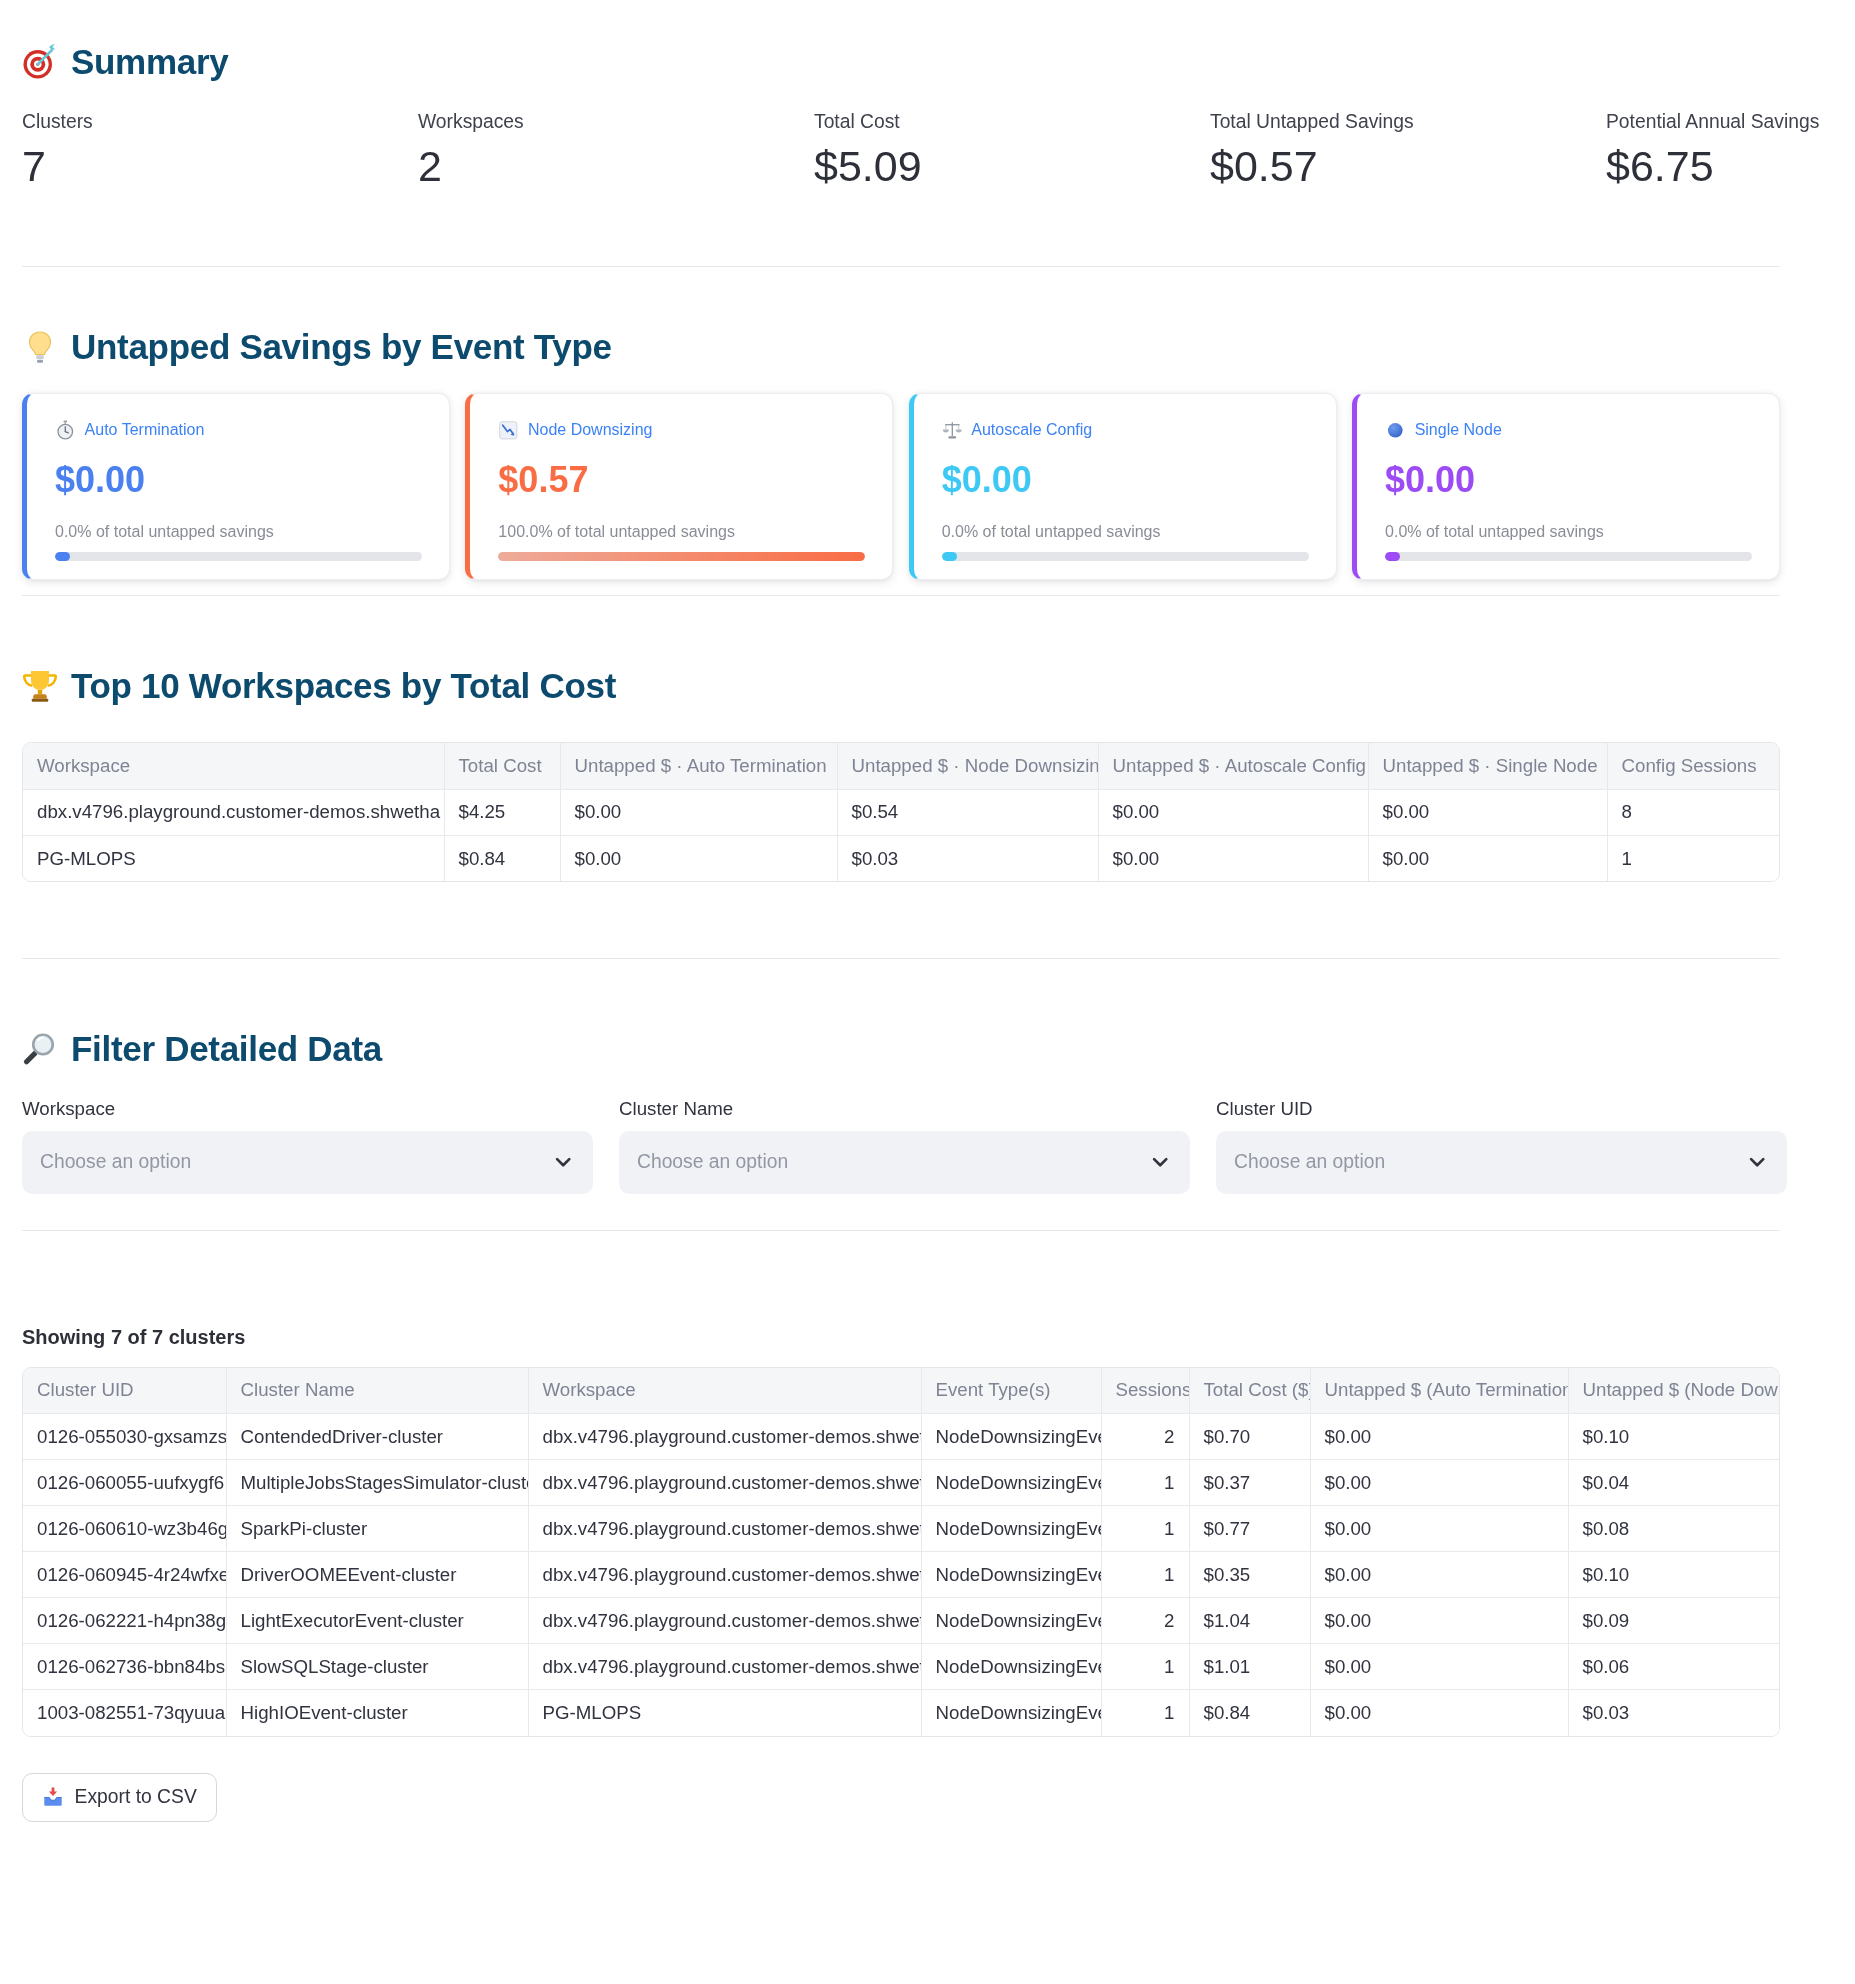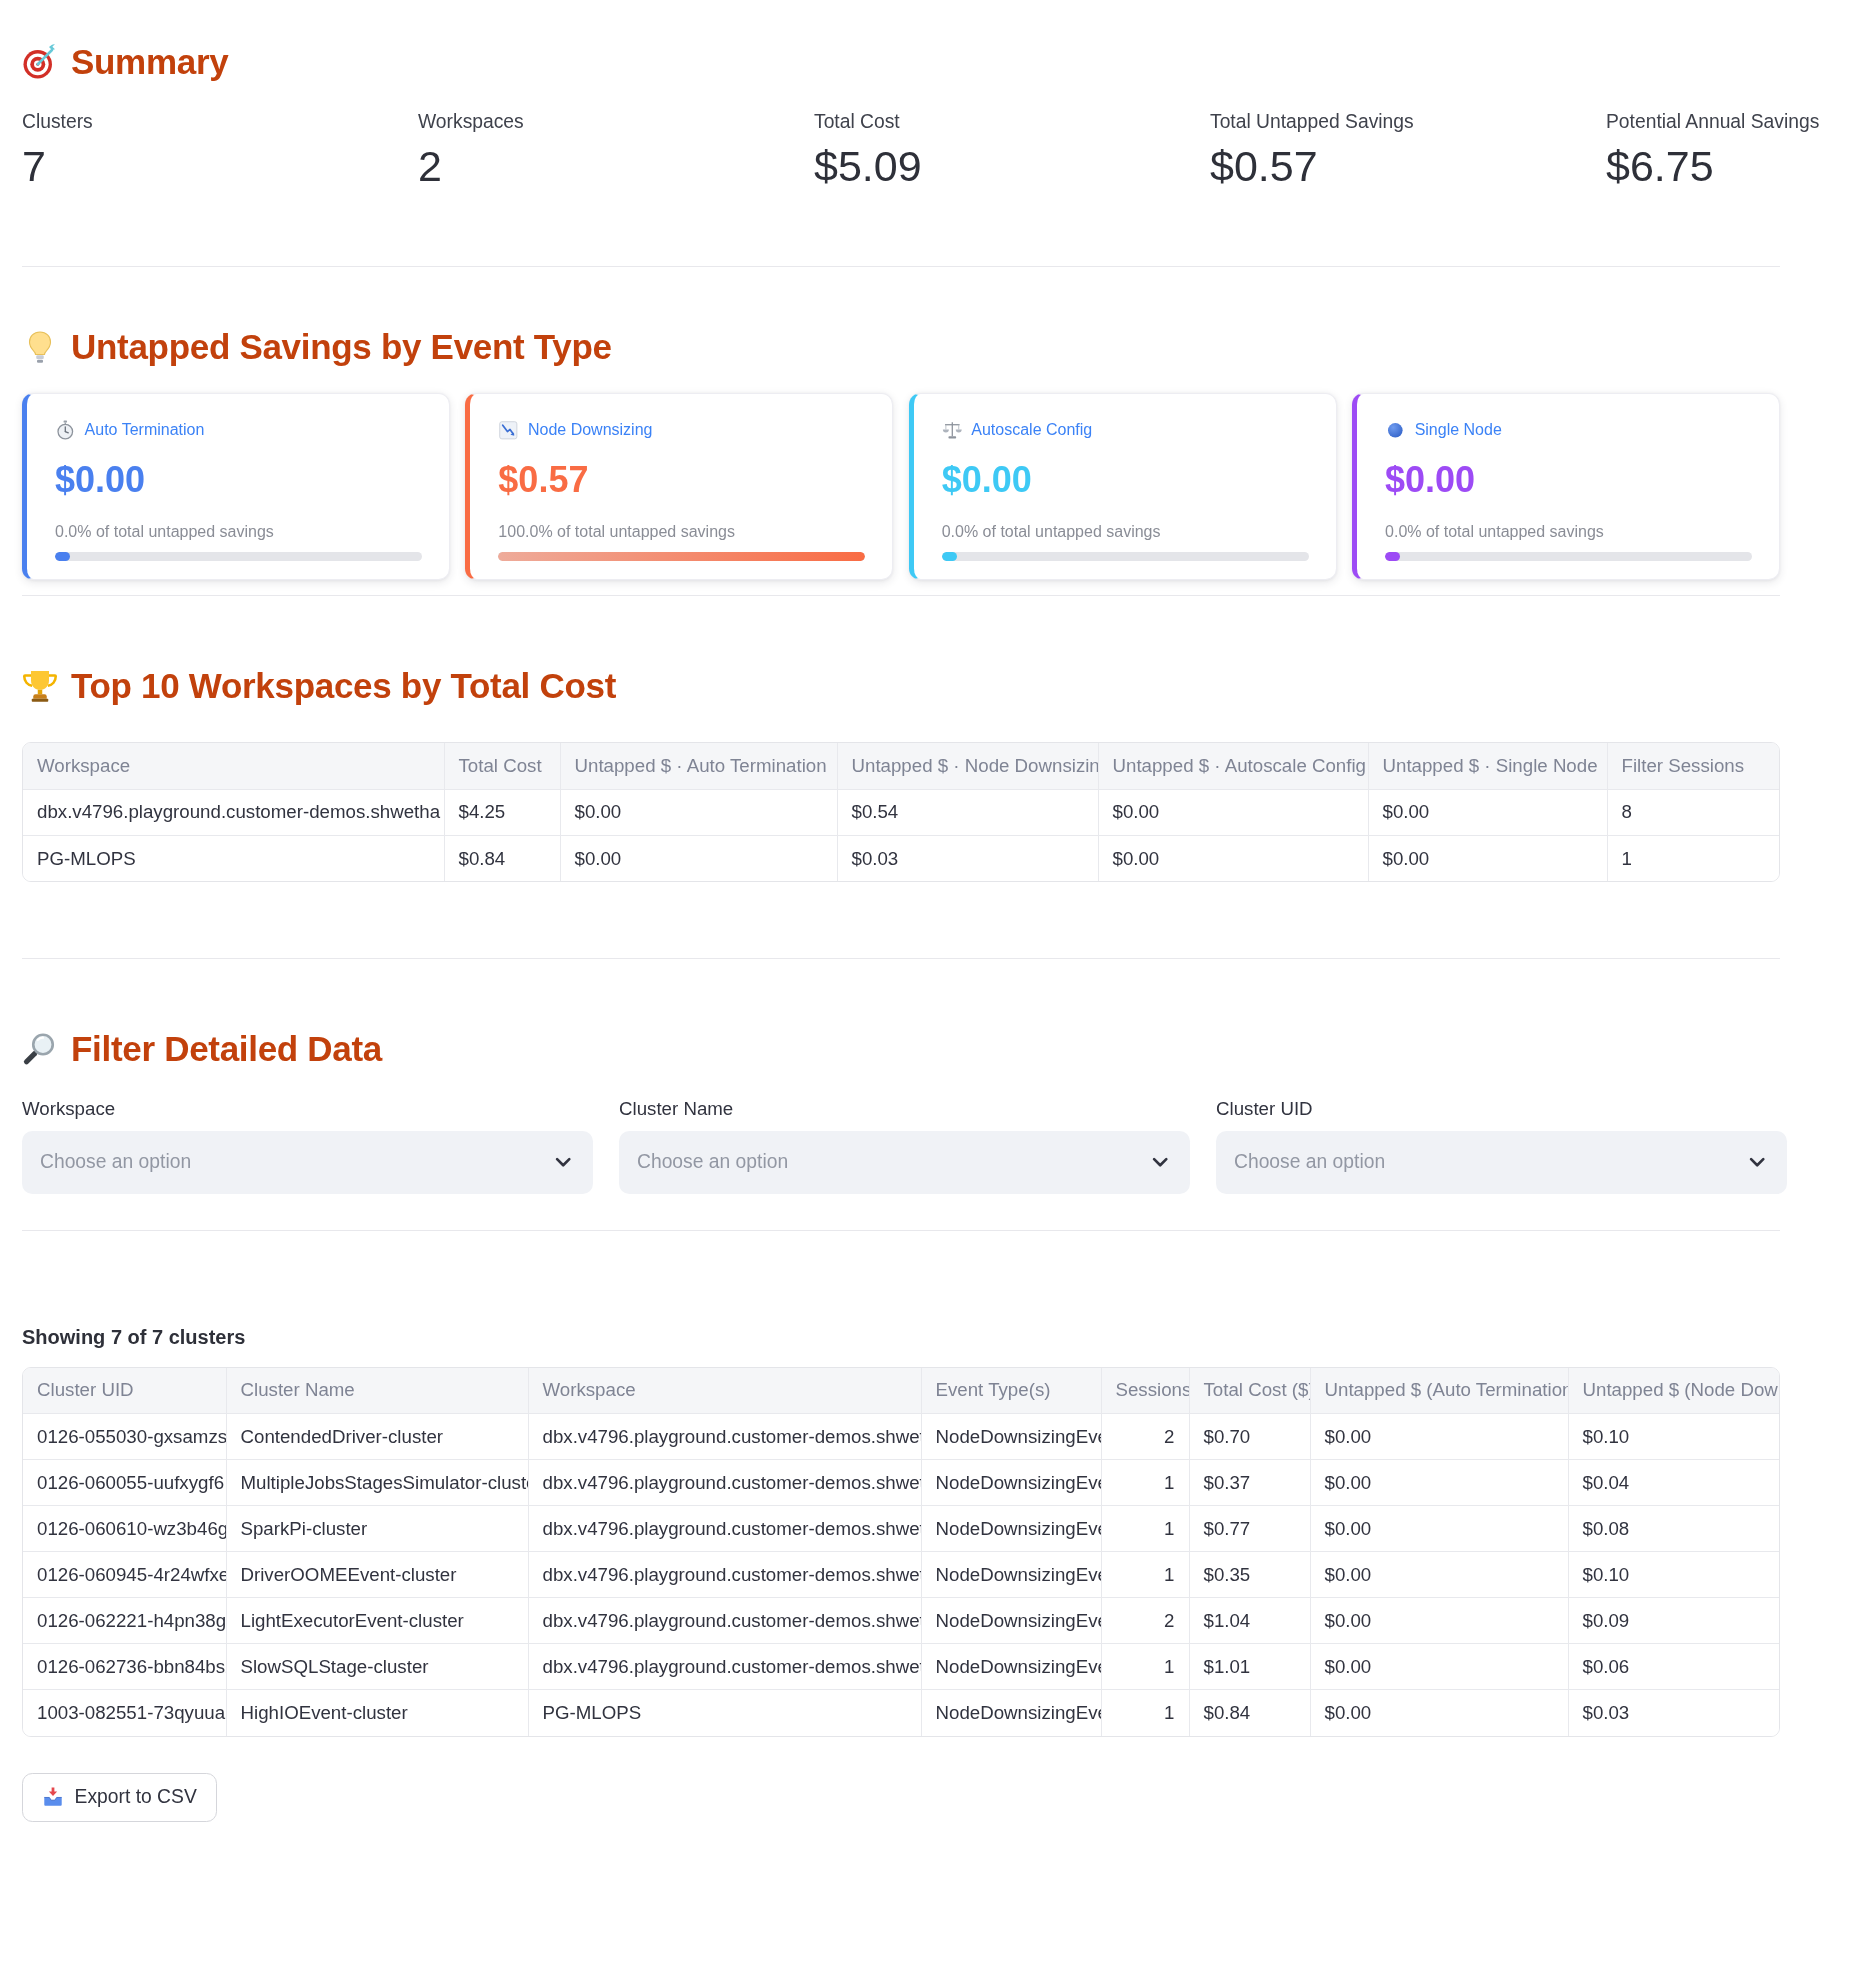--- a/index.html
+++ b/index.html
@@ -7,21 +7,21 @@
   body {
     width: 1856px; height: 1985px; overflow: hidden;
     font-family: "Liberation Sans", "DejaVu Sans", sans-serif;
     color: #31333f;
   }
   .page { width: 1758px; margin-left: 22px; padding-top: 41px; }
 
   
   .sec-title {
     display: flex; align-items: center; gap: 13px;
-    font-size: 35px; font-weight: 700; color: #c2410c;
+    font-size: 35px; font-weight: 700; color: #0c4a6e;
     line-height: 41px; letter-spacing: -0.3px;
   }
   .sec-title .ico { width: 36px; height: 36px; flex: 0 0 auto; display: inline-flex; }
   .sec-title .ico svg { width: 100%; height: 100%; }
 
   hr.divider { border: none; border-top: 1.3px solid #e8e8ec; }
   hr.d1 { margin-top: 75px; }
   hr.d2 { margin-top: 15.4px; }
   hr.d3 { margin-top: 76px; }
   hr.d4 { margin-top: 36px; }
@@ -267,21 +267,21 @@
             <col style="width:174px">
         </colgroup>
         <thead>
             <tr>
               <th>Workspace</th>
               <th>Total Cost</th>
               <th>Untapped $ · Auto Termination</th>
               <th>Untapped $ · Node Downsizing</th>
               <th>Untapped $ · Autoscale Config</th>
               <th>Untapped $ · Single Node</th>
-              <th>Filter Sessions</th>
+              <th>Config Sessions</th>
             </tr>
           </thead>
         <tbody>
             <tr>
               <td>dbx.v4796.playground.customer-demos.shwetha</td>
               <td>$4.25</td>
               <td>$0.00</td>
               <td>$0.54</td>
               <td>$0.00</td>
               <td>$0.00</td>

